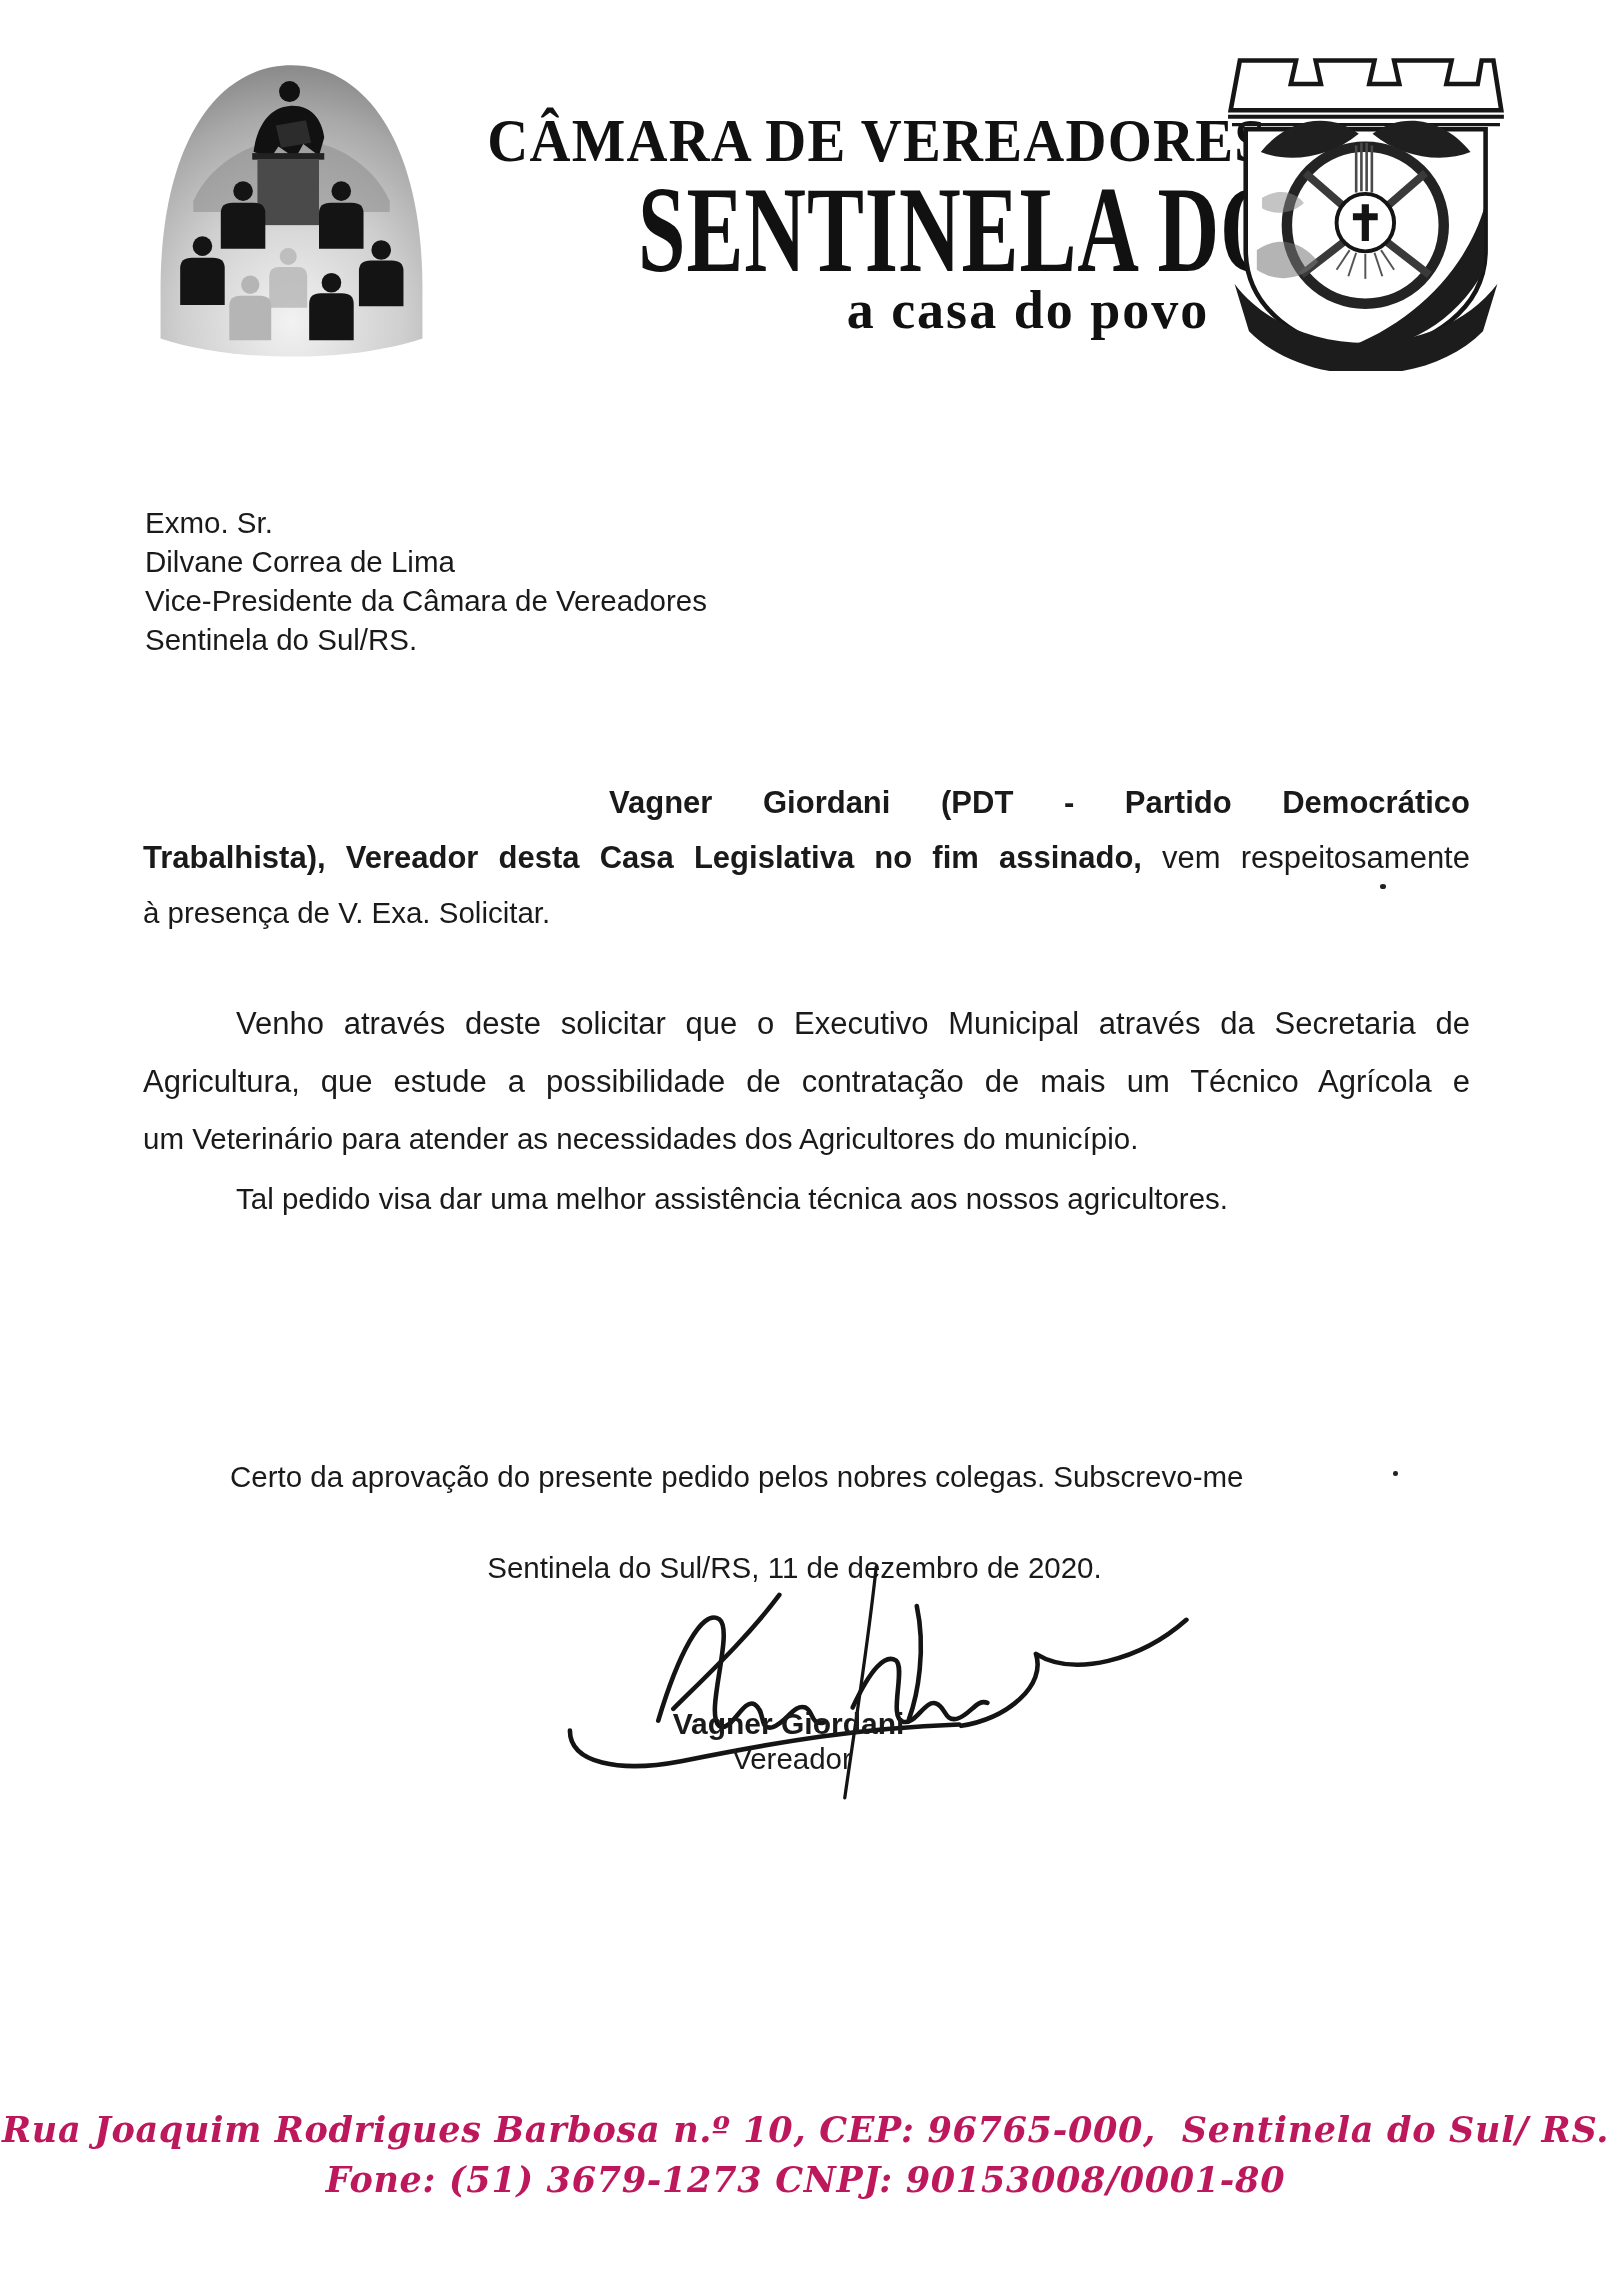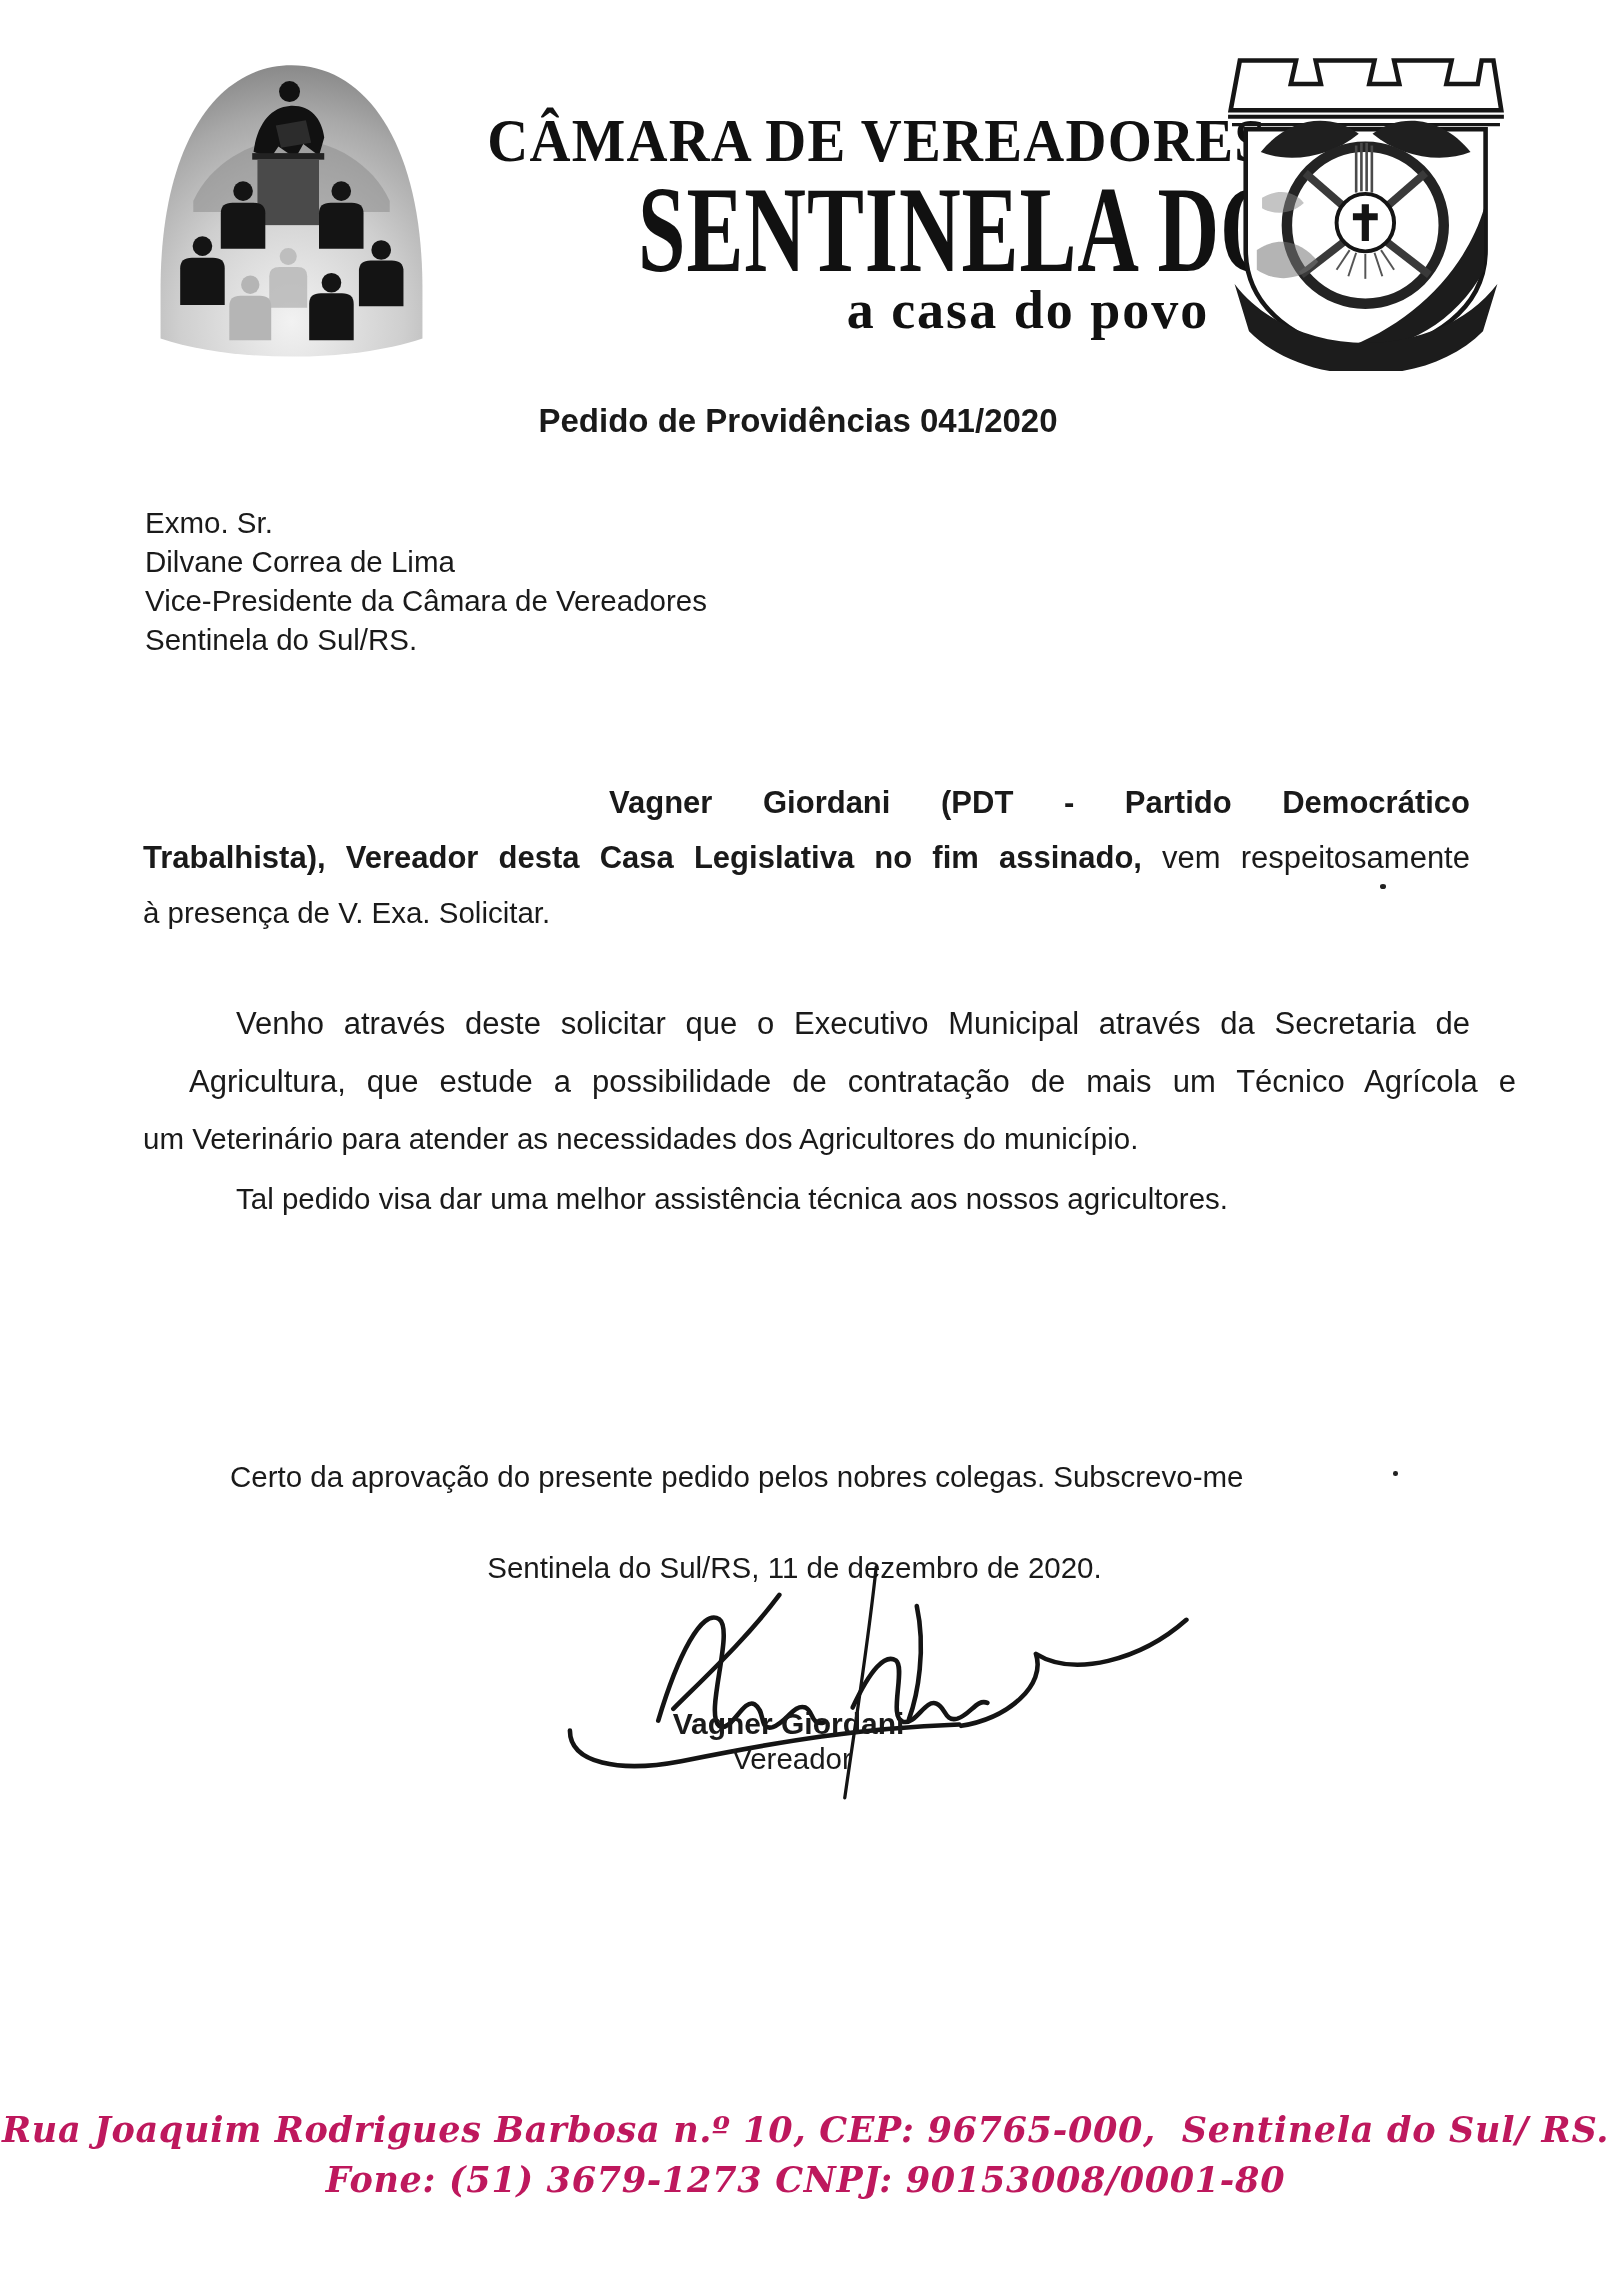--- a/index.html
+++ b/index.html
@@ -45,21 +45,21 @@
   .bline{position:absolute;font-size:29.5px;line-height:35px;white-space:nowrap;}
   .jline{position:absolute;font-size:31px;line-height:35px;
          text-align:justify;text-align-last:justify;}
   .b{font-weight:bold;}
   
   .p1l1{left:609px;top:785px;width:861px;}
   .p1l2{left:143px;top:840px;width:1327px;}
   .p1l3{left:143px;top:895px;}
   
   .p2l1{left:236px;top:1006px;width:1234px;}
-  .p2l2{left:143px;top:1064px;width:1327px;margin-left:46px;}
+  .p2l2{left:143px;top:1064px;width:1327px;}
   .p2l3{left:143px;top:1121px;}
   .p3{left:236px;top:1181px;}
   .closing{left:230px;top:1459px;}
   .dateline{
     position:absolute;left:0;top:1550px;width:1589px;
     text-align:center;font-size:29.5px;line-height:35px;
   }
   
   .signature-svg{position:absolute;left:550px;top:1557px;width:655px;height:250px;}
   .sig-name{
@@ -172,21 +172,20 @@
     </g>
 
     <path d="M 62 300 C 96 276 132 288 156 318 C 128 350 88 348 62 330 Z" fill="#777" opacity="0.55"></path>
     <path d="M 70 220 C 95 205 120 210 134 228 C 115 246 88 246 70 236 Z" fill="#8a8a8a" opacity="0.5"></path>
 
     <path d="M 410 235 C 382 330 300 415 192 452 C 268 462 362 420 410 330 Z" fill="#1c1c1c"></path>
 
     <path d="M 28 352 C 120 472 338 472 430 352 L 408 424 C 322 512 136 512 50 424 Z" fill="#1c1c1c"></path>
   </svg>
 
-  <div class="doc-title">Pedido de Providências 041/2020</div>
 
   <div class="addressee">
     <div>Exmo. Sr.</div>
     <div>Dilvane Correa de Lima</div>
     <div>Vice-Presidente da Câmara de Vereadores</div>
     <div>Sentinela do Sul/RS.</div>
   </div>
 
   <div class="jline p1l1">
     <span class="b">Vagner Giordani (PDT - Partido Democrático</span>

